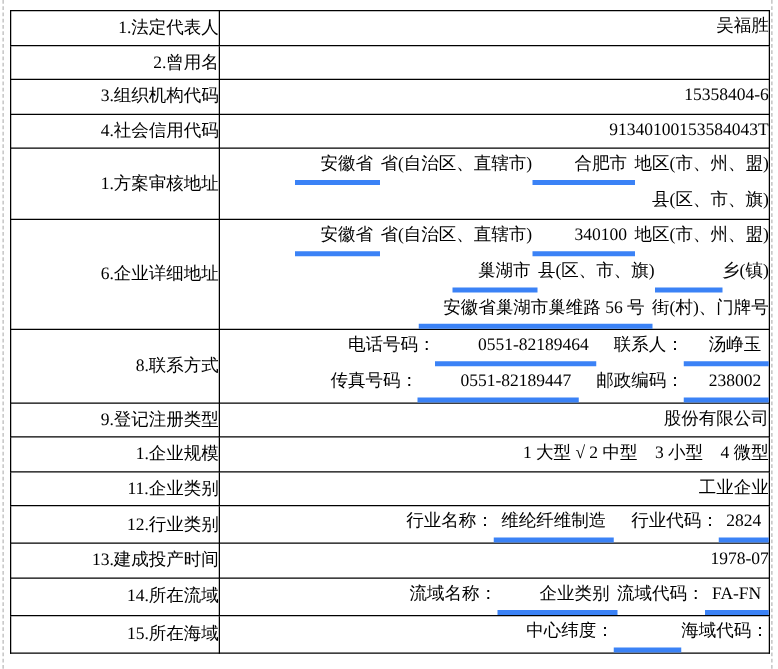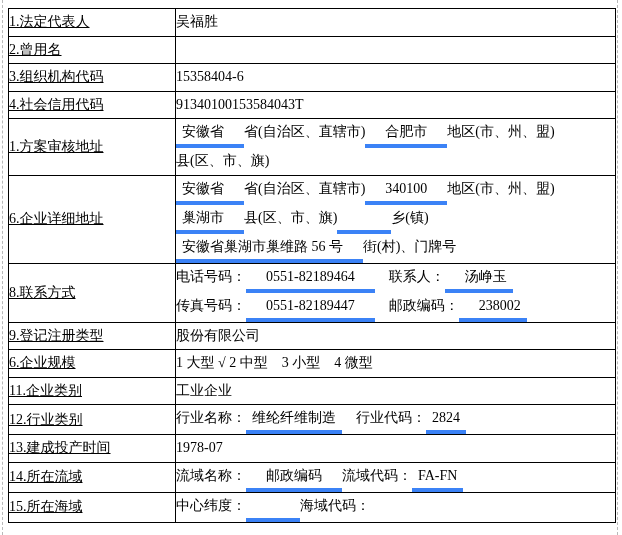--- a/index.html
+++ b/index.html
@@ -30,25 +30,24 @@
     table-layout: fixed;
   }
   table.form td {
     border: 1px solid #000000;
     padding: 0;
     font-size: 14px;
     vertical-align: middle;
   }
   td.label-cell {
     width: 166px;
-    text-align: left;
-    text-decoration: underline;
+    text-align: right;
   }
   td.value-cell {
-    text-align: left;
+    text-align: right;
   }
   .line {
     line-height: 26.5px;
     min-height: 26.5px;
     white-space: nowrap;
   }
   .tseg { padding: 0; }
   .useg {
     display: inline-block;
     border-bottom: 4px solid #3b82f6;
@@ -111,21 +110,21 @@
             <div class="line"><span class="tseg">传真号码：</span><span class="useg">　0551-82189447　</span><span class="tseg">　邮政编码：</span><span class="useg">　238002</span></div>
           </td>
         </tr>
         <tr>
           <td class="label-cell">9.登记注册类型</td>
           <td class="value-cell">
             <div class="line"><span class="tseg">股份有限公司</span></div>
           </td>
         </tr>
         <tr>
-          <td class="label-cell">6.企业规模</td>
+          <td class="label-cell">1.企业规模</td>
           <td class="value-cell">
             <div class="line"><span class="tseg">1 大型 √ 2 中型　3 小型　4 微型</span></div>
           </td>
         </tr>
         <tr>
           <td class="label-cell">11.企业类别</td>
           <td class="value-cell">
             <div class="line"><span class="tseg">工业企业</span></div>
           </td>
         </tr>
@@ -137,21 +136,21 @@
         </tr>
         <tr>
           <td class="label-cell">13.建成投产时间</td>
           <td class="value-cell">
             <div class="line"><span class="tseg">1978-07</span></div>
           </td>
         </tr>
         <tr>
           <td class="label-cell">14.所在流域</td>
           <td class="value-cell">
-            <div class="line"><span class="tseg">流域名称：</span><span class="useg">　邮政编码　</span><span class="tseg">流域代码：</span><span class="useg">FA-FN</span></div>
+            <div class="line"><span class="tseg">流域名称：</span><span class="useg">　企业类别　</span><span class="tseg">流域代码：</span><span class="useg">FA-FN</span></div>
           </td>
         </tr>
         <tr>
           <td class="label-cell">15.所在海域</td>
           <td class="value-cell">
             <div class="line"><span class="tseg">中心纬度：</span><span class="useg">　　　</span><span class="tseg">海域代码：</span></div>
           </td>
         </tr>
       </tbody>
   </table>

